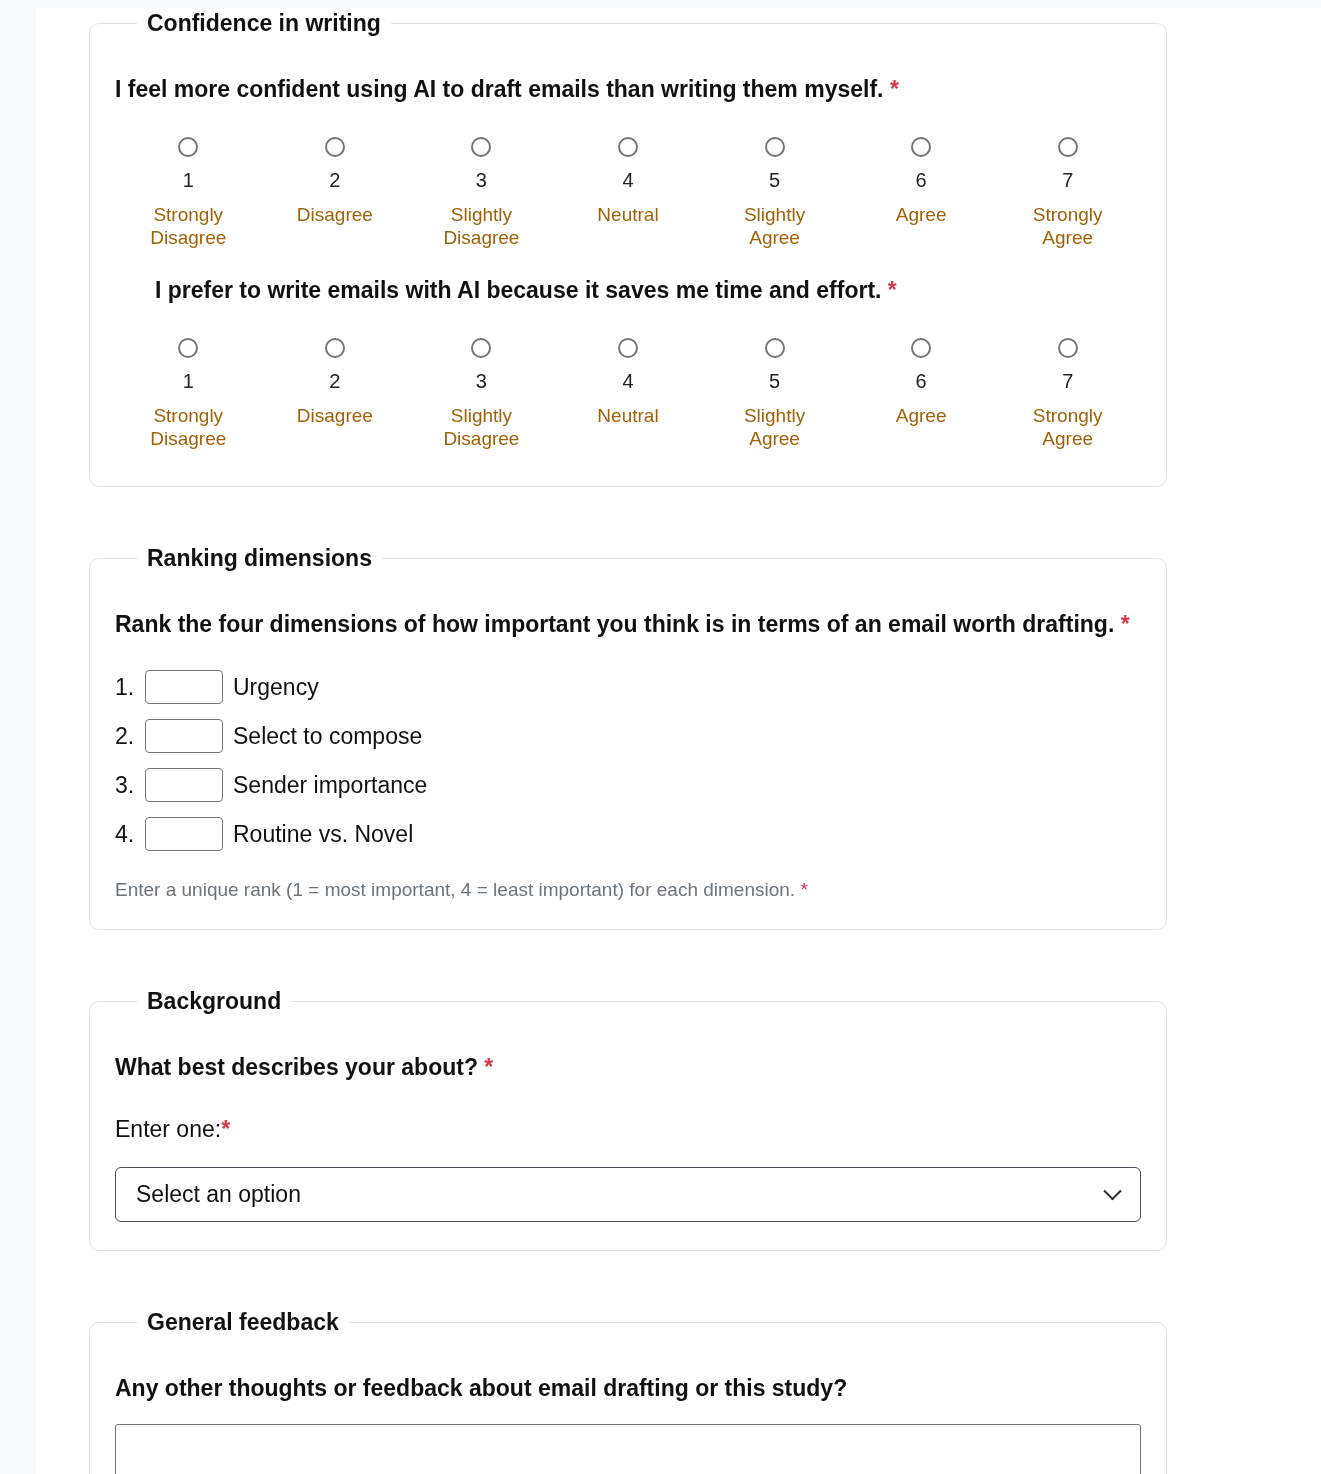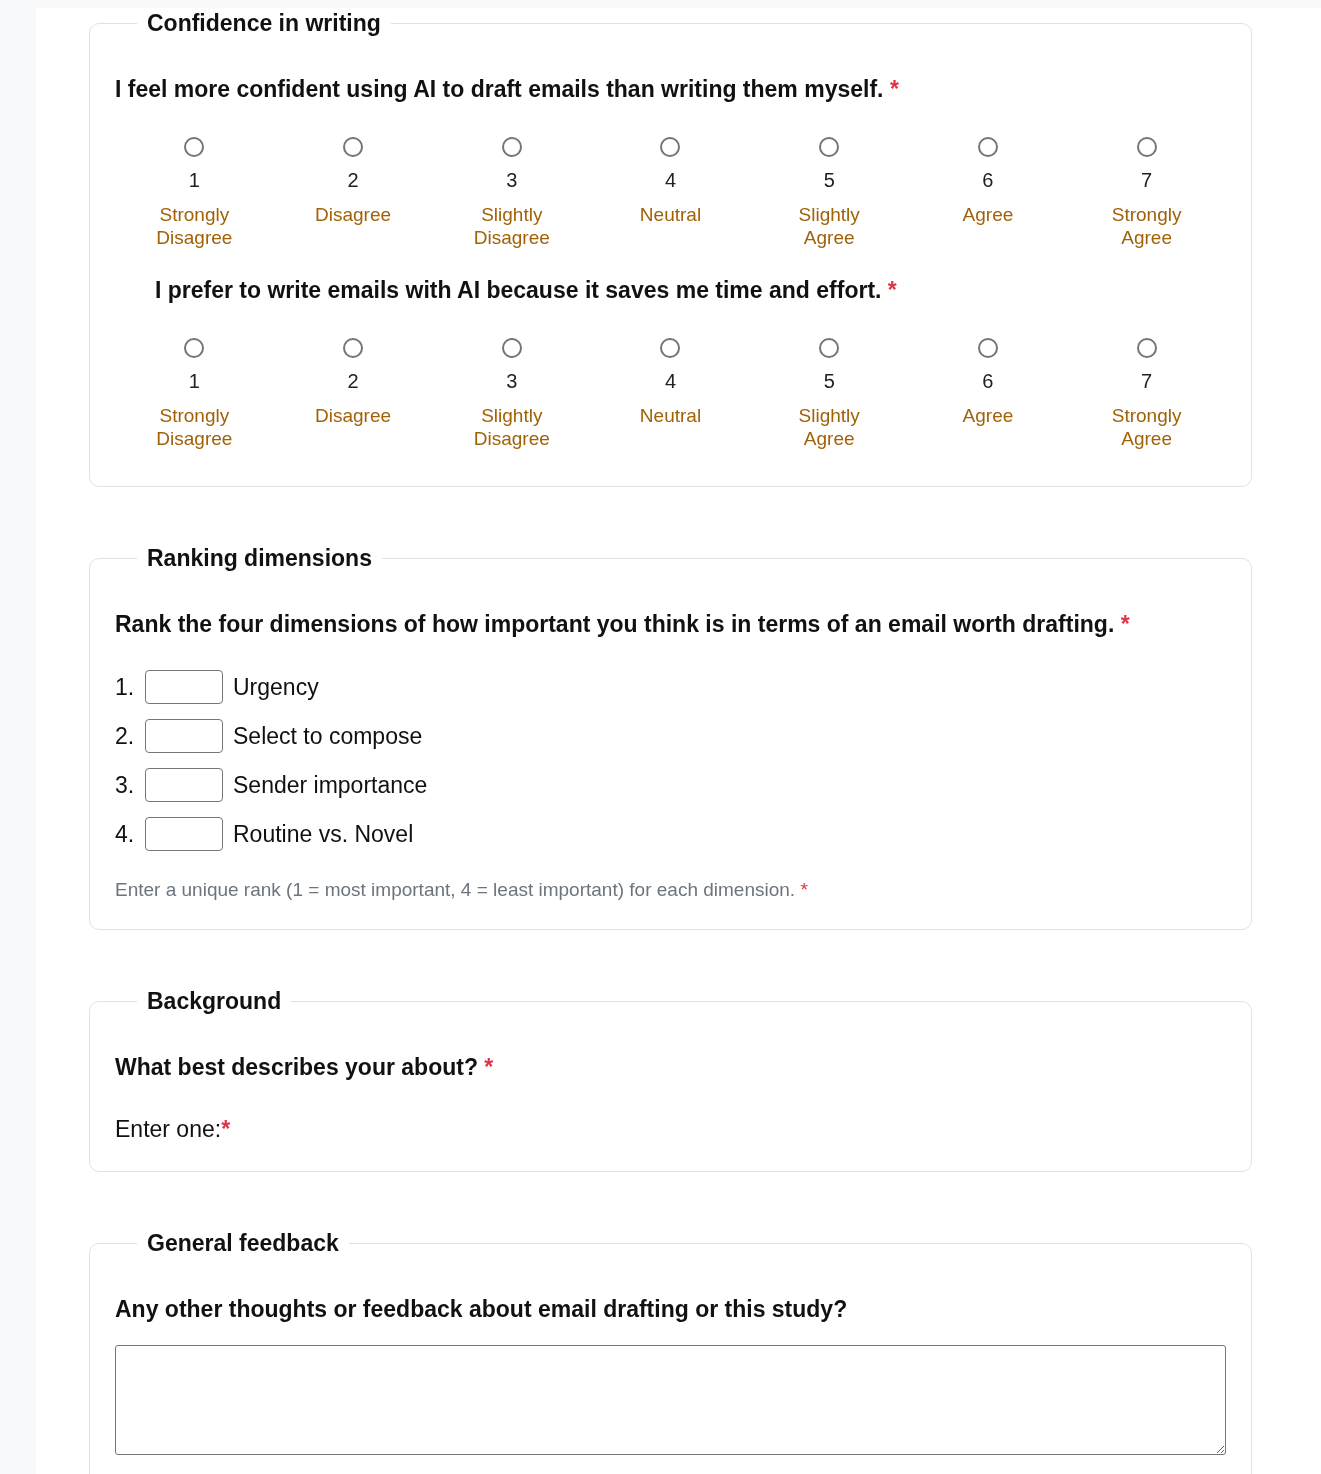--- a/index.html
+++ b/index.html
@@ -12,21 +12,21 @@
   .page {
     background: #ffffff;
     margin: 8px 0 0 36px;
     min-height: 1452px;
     padding: 2px 0 30px 0;
   }
   fieldset {
     border: 1px solid #dee2e6;
     border-radius: 10px;
     margin: 0 0 58px 53px;
-    width: 1163px;
+    width: 1078px;
     padding: 18px 25px 28px 25px;
     background: #fff;
   }
   legend {
     font-size: 23px;
     font-weight: bold;
     color: #111;
     padding: 0 10px;
     margin-left: 22px;
   }
@@ -258,20 +258,26 @@
   <fieldset>
     <legend>Background</legend>
 
     <div class="question">
       <span>What best describes your about?</span>
       <span class="asterisk">*</span>
     </div>
 
     <div class="select-label"><span>Enter one:</span><span class="asterisk">*</span></div>
 
+    <div class="select-wrap">
+      <select class="role-select">
+        <option>Select an option</option>
+      </select>
+      <span class="chevron"></span>
+    </div>
   </fieldset>
 
   <fieldset>
     <legend>General feedback</legend>
 
     <div class="question">
       <span>Any other thoughts or feedback about email drafting or this study?</span>
     </div>
 
     <textarea class="feedback-textarea" style=""></textarea>

